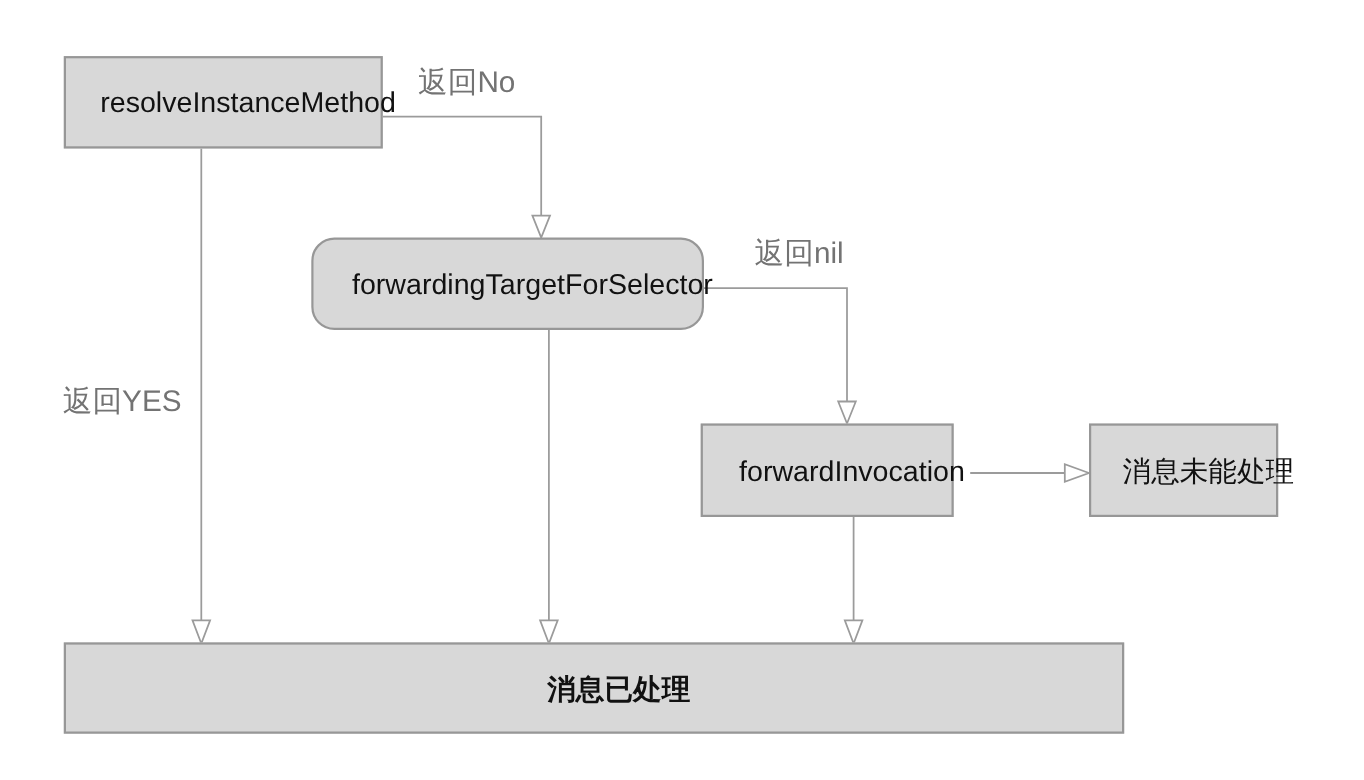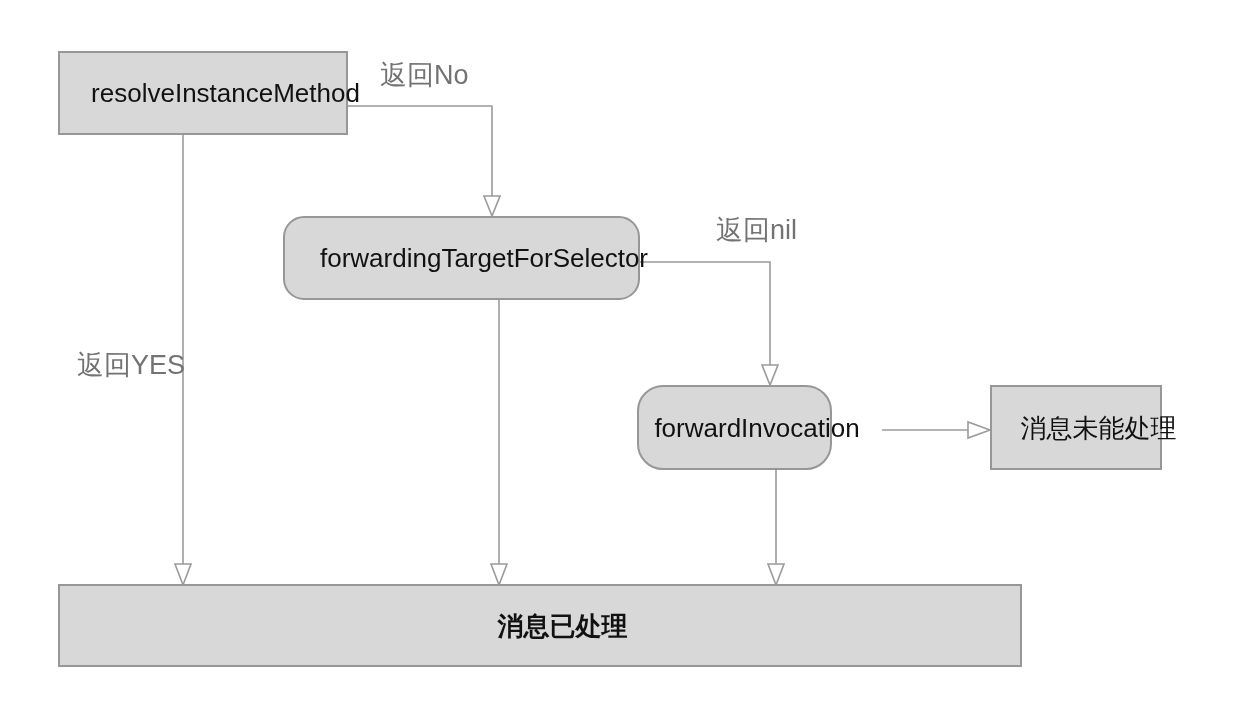--- a/index.html
+++ b/index.html
@@ -39,26 +39,26 @@
   }
   .edge-label {
     position: absolute;
     color: #737373;
     font-size: 27px;
     white-space: nowrap;
     line-height: 1.1;
   }
   #node-resolve            { left: 58px;  top: 51px;  width: 290px; height: 84px; }
   #node-forwarding-target  { left: 283px; top: 216px; width: 357px; height: 84px; border-radius: 21px; }
-  #node-forward-invocation { left: 637px; top: 385px; width: 195px; height: 85px; border-radius: 26px; }
+  #node-forward-invocation { left: 637px; top: 385px; width: 230px; height: 85px; }
   #node-message-not-handled{ left: 990px; top: 385px; width: 172px; height: 85px; }
   #node-message-handled    { left: 58px;  top: 584px; width: 964px; height: 83px; font-weight: bold; }
   #label-return-no              { left: 380px; top: 61px;  }
-  #label-return-nil             { left: 716px; top: 216px; text-align: center; }
-  #label-return-yes             { left: 57px;  top: 351px; margin-left: 20px; }
+  #label-return-nil             { left: 686px; top: 216px; text-align: center; }
+  #label-return-yes             { left: 57px;  top: 351px; }
   #label-return-backup-receiver { left: 283px; top: 392px; }
 </style>
 </head>
 <body>
 
 <div class="canvas">
 
   <svg class="connectors" viewBox="0 0 1240 709" xmlns="http://www.w3.org/2000/svg">
     <g stroke="#9b9b9b" stroke-width="1.6" fill="none">
 

